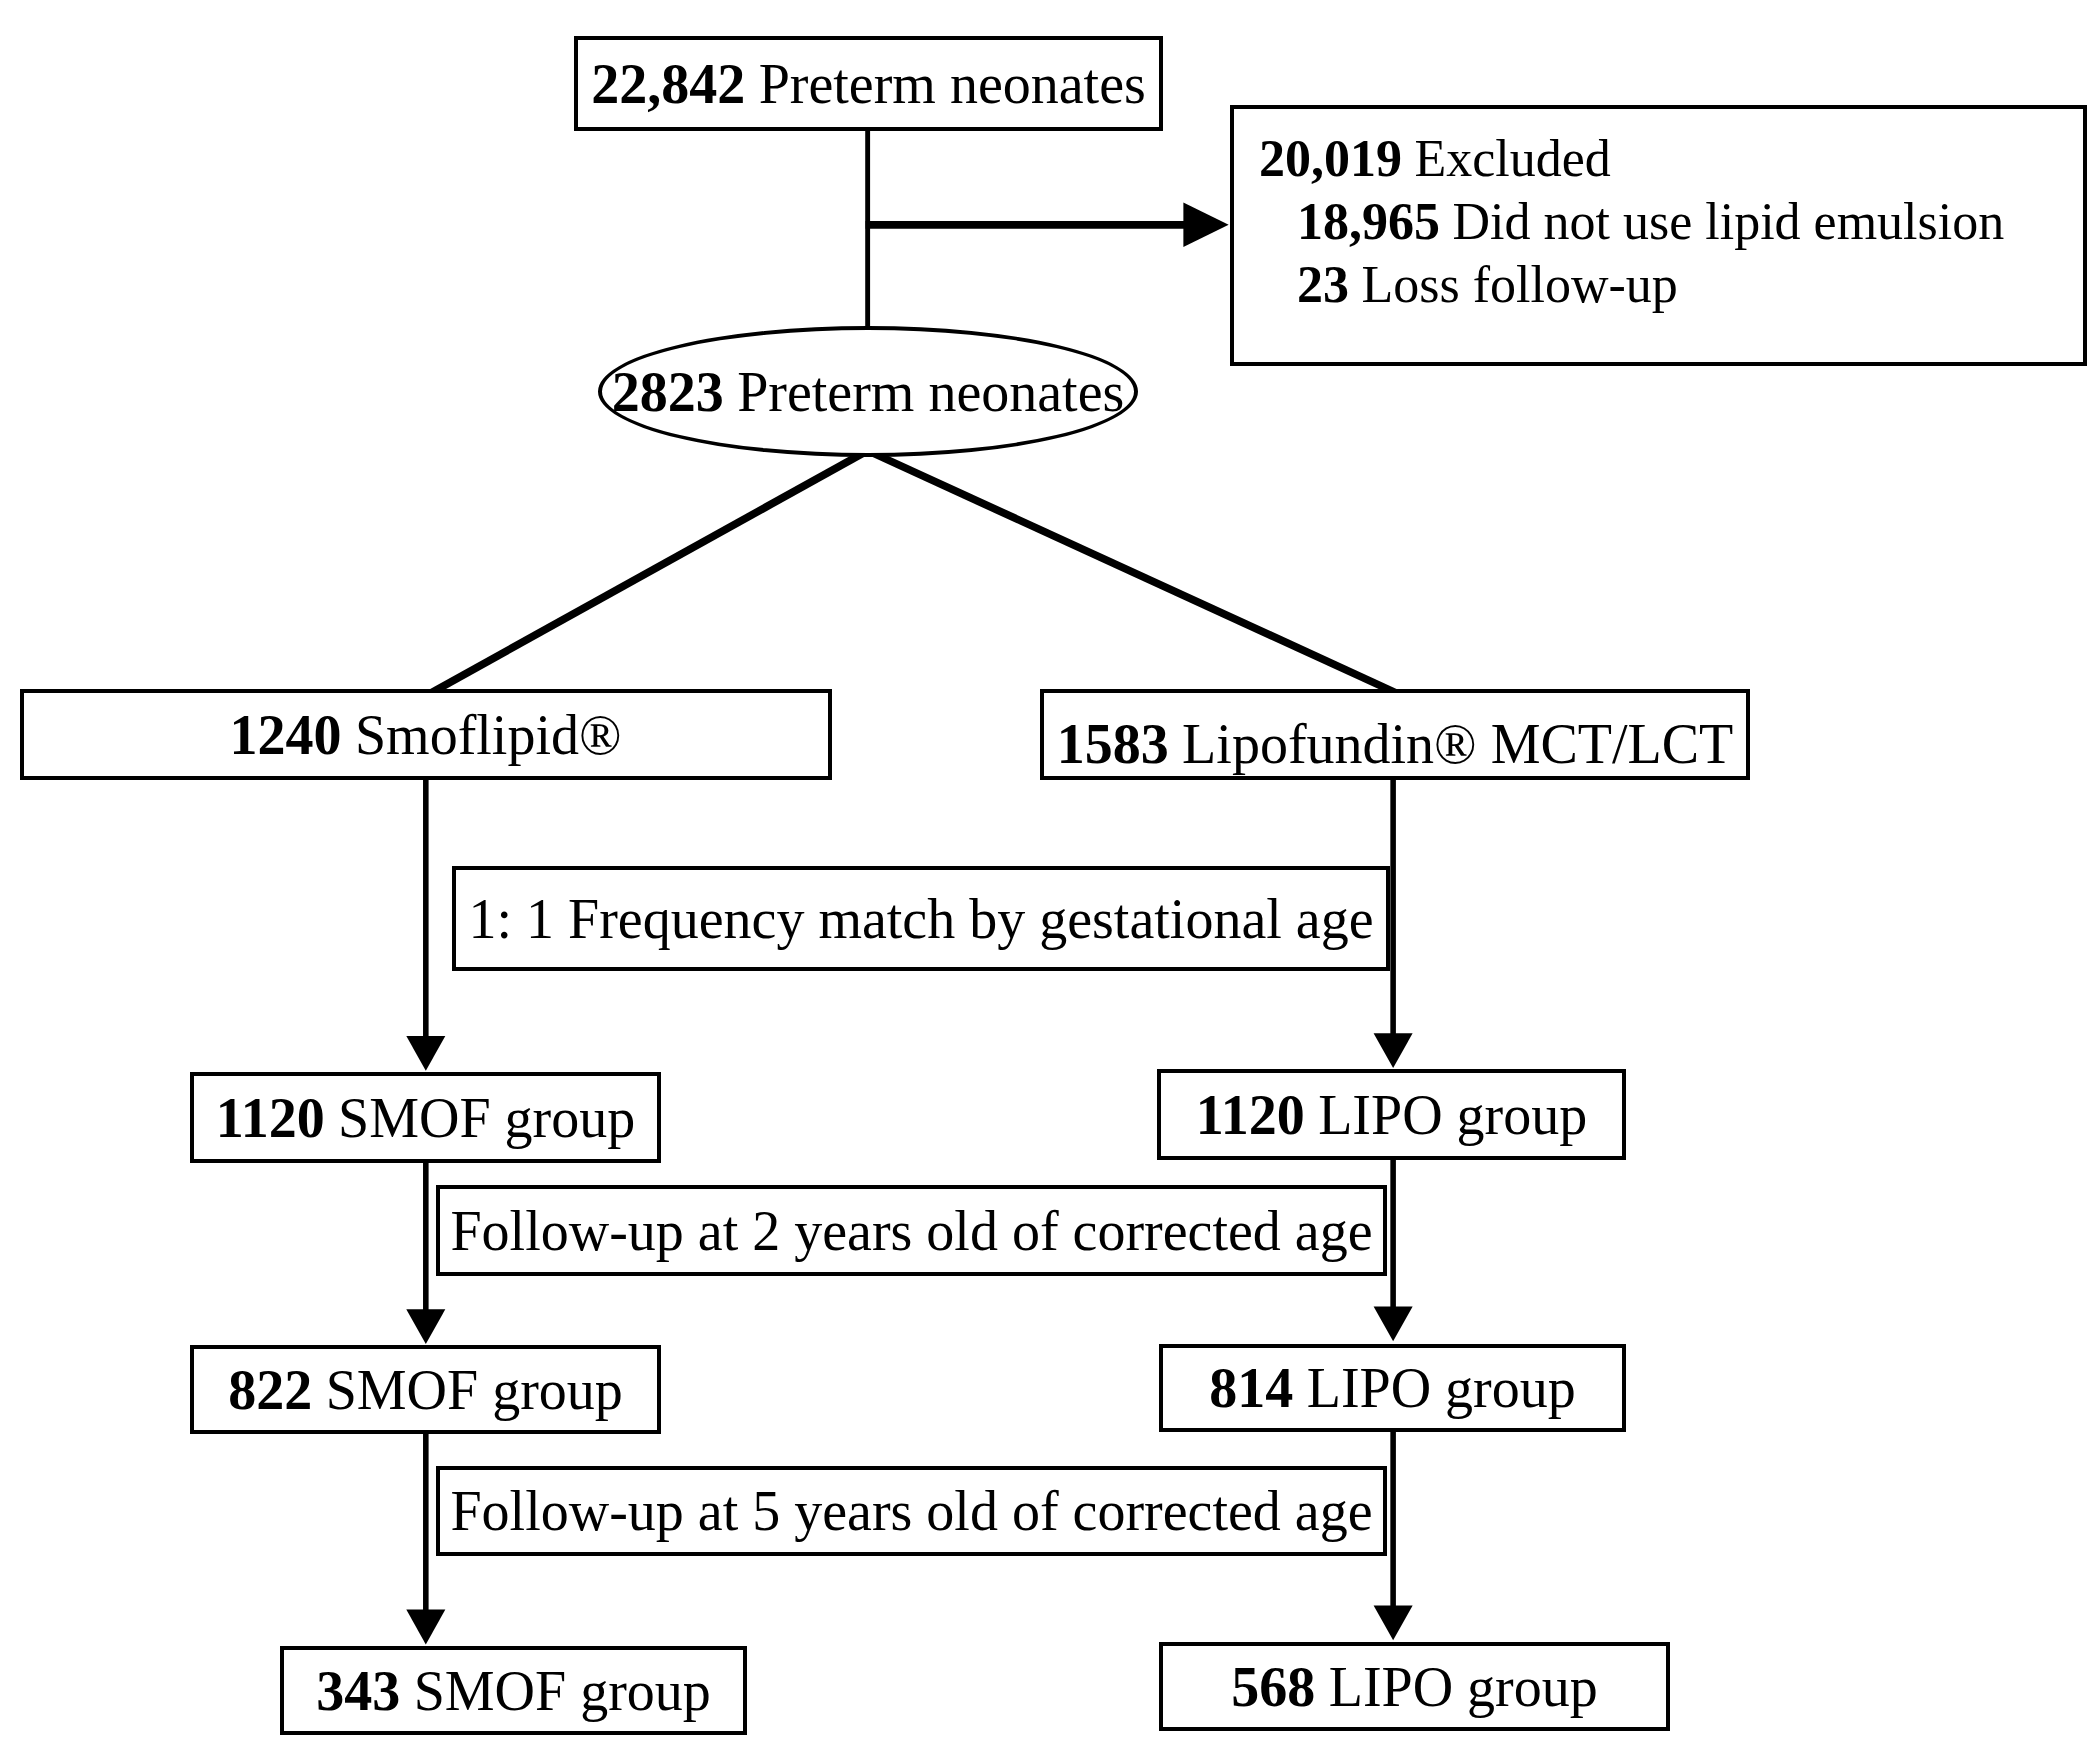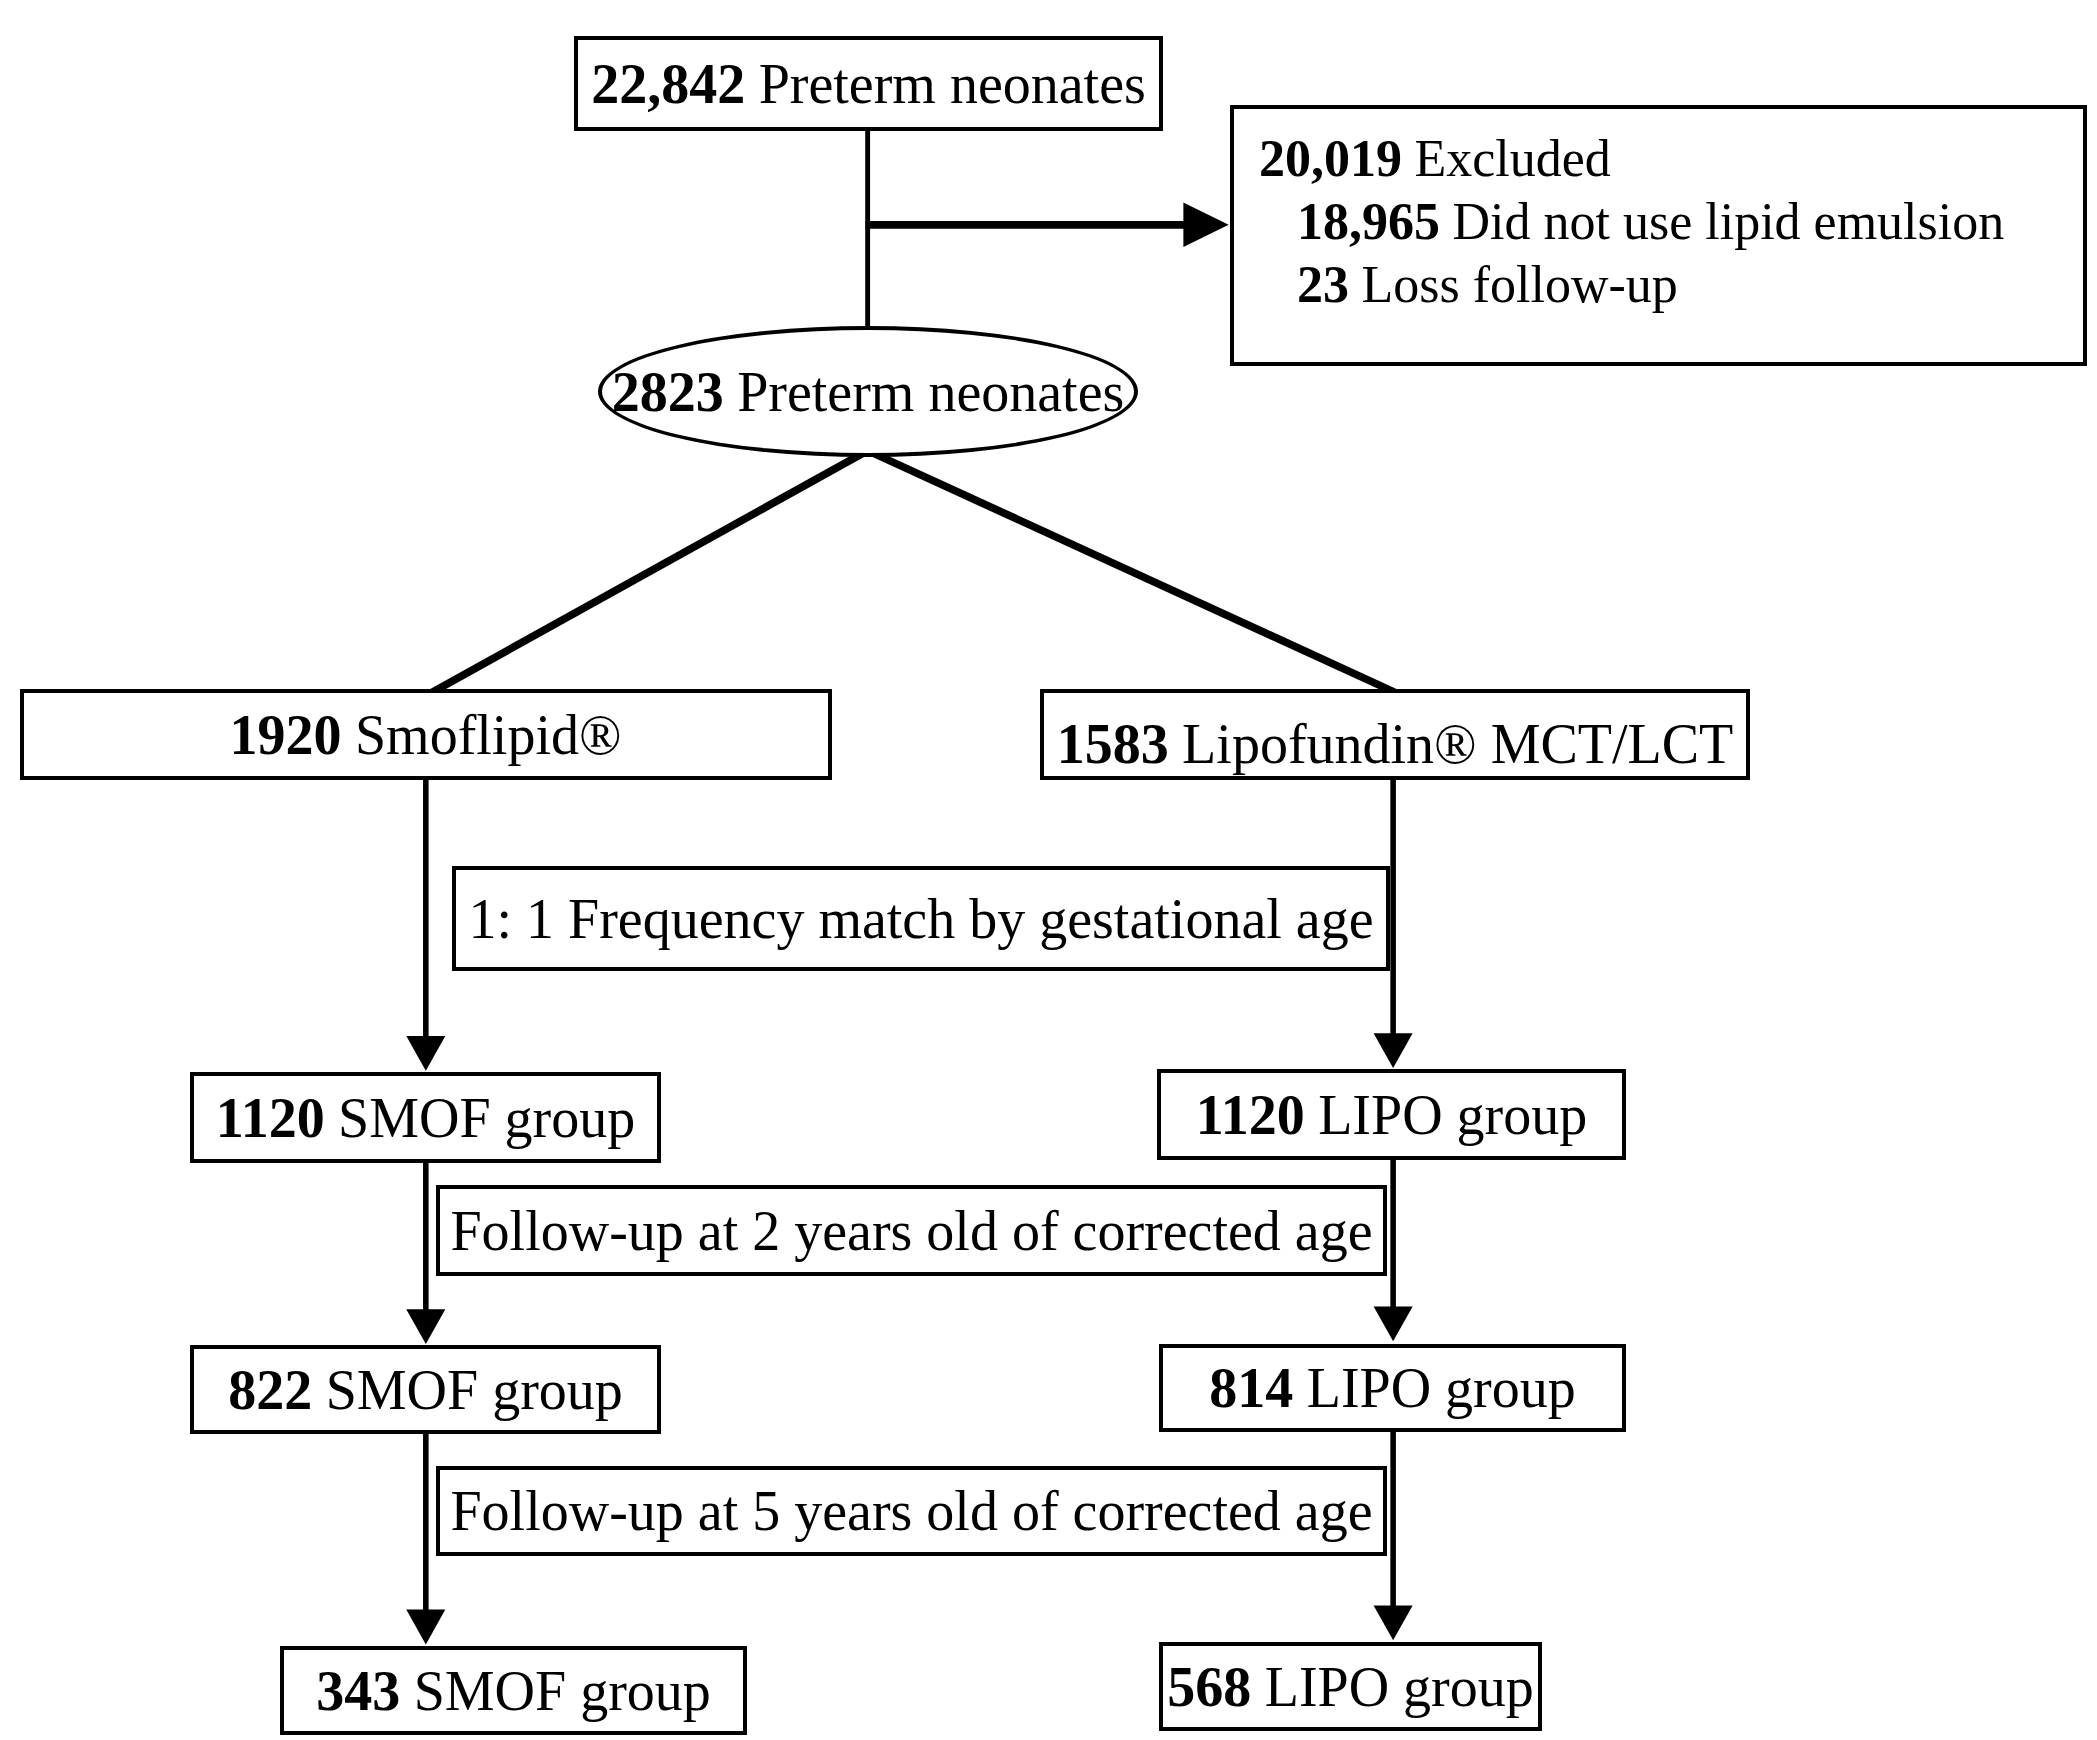--- a/index.html
+++ b/index.html
@@ -75,21 +75,21 @@
       <span class="num">23</span><span>Loss follow-up</span>
     </div>
   </div>
 
   <div class="ellipse" style="left:598px;top:326px;width:540px;height:131px;">
     <span class="num">2823</span>
       <span>Preterm neonates</span>
   </div>
 
   <div class="box center" style="left:19.5px;top:689px;width:812px;height:91px;">
-    <span class="num">1920</span>
+    <span class="num">1240</span>
       <span>Smoflipid®</span>
   </div>
 
   <div class="box center" style="left:1040px;top:689px;width:710px;height:91px;align-items:flex-end;">
     <span class="num">1583</span>
       <span>Lipofundin® MCT/LCT</span>
   </div>
 
   <div class="box center" style="left:452px;top:866px;width:938px;height:105px;">
     <span>1: 1 Frequency match by gestational age</span>
@@ -118,19 +118,19 @@
   </div>
 
   <div class="box center" style="left:436px;top:1466px;width:951px;height:90px;">
     <span>Follow-up at 5 years old of corrected age</span>
   </div>
 
   <div class="box center" style="left:244px;top:1646px;width:467px;height:89px;margin-left:36px;">
     <span class="num">343</span>
       <span>SMOF group</span>
   </div>
-  <div class="box center" style="left:1159px;top:1642px;width:383px;height:89px;">
+  <div class="box center" style="left:1159px;top:1642px;width:511px;height:89px;">
     <span class="num">568</span>
       <span>LIPO group</span>
   </div>
 
 </div>
 
 
 </body></html>

